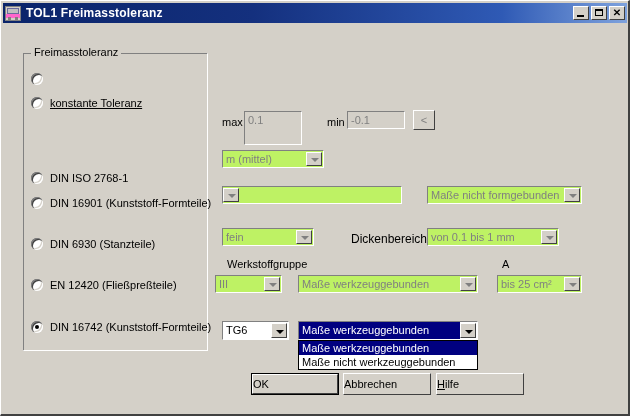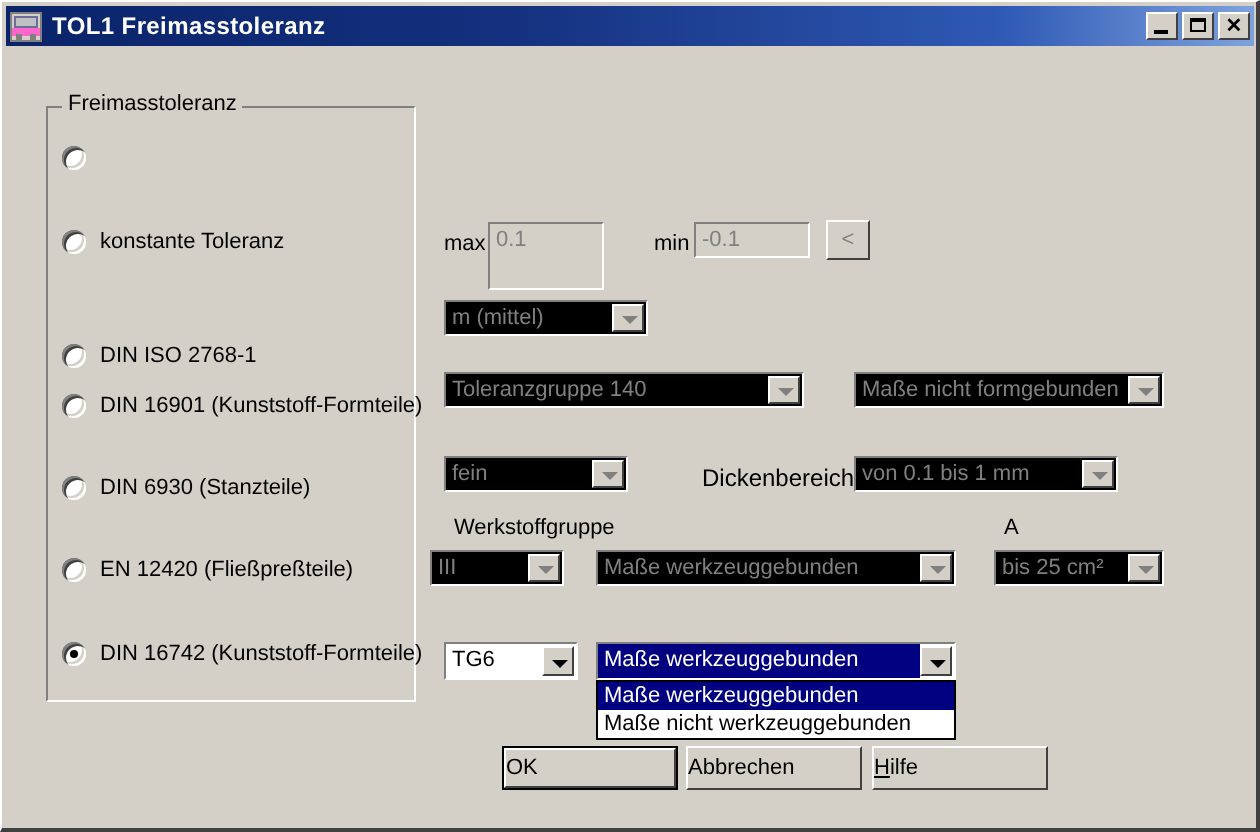--- a/index.html
+++ b/index.html
@@ -215,21 +215,21 @@
     box-sizing: border-box;
     text-align: center;
     font-size: 11px;
     color: #808080;
     cursor: default;
   }
 
   
   .combo {
     position: absolute;
-    background: #000000;
+    background: #bef264;
     border-top: 1px solid #808080;
     border-left: 1px solid #808080;
     border-right: 1px solid #ffffff;
     border-bottom: 1px solid #ffffff;
     box-sizing: border-box;
     display: flex;
     align-items: stretch;
     overflow: visible;
     cursor: default;
   }
@@ -355,21 +355,21 @@
   <div class="client">
 
     <div class="groupbox">
       <div class="groupbox-inner"></div>
     </div>
     <div class="groupbox-title">Freimasstoleranz</div>
 
     <div class="radio" style="top:48px;">
       <span class="radio-mark"></span>
     </div>
-    <div class="radio" style="top:90px;">
+    <div class="radio" style="top:72px;text-decoration:underline;">
       <span class="radio-mark"></span>
       <span>konstante Toleranz</span>
     </div>
     <div class="radio" style="top:147px;">
       <span class="radio-mark"></span>
       <span>DIN ISO 2768-1</span>
     </div>
     <div class="radio" style="top:172px;">
       <span class="radio-mark"></span>
       <span>DIN 16901 (Kunststoff-Formteile)</span>
@@ -394,21 +394,20 @@
     <div class="field" style="left:344px; top:86px; width:58px; height:18px;">-0.1</div>
 
     <div class="sqbtn" style="left:410px; top:85px; width:22px; height:20px; line-height:18px;">&lt;</div>
 
     <div class="combo" style="left:219px; top:125px; width:102px; height:18px;">
       <div class="combo-text">m (mittel)</div>
       <div class="combo-arrow"></div>
     </div>
 
     <div class="combo" style="left:219px; top:161px; width:180px; height:18px;">
-      <div class="combo-text">Toleranzgruppe 140</div>
       <div class="combo-arrow"></div>
     </div>
     <div class="combo" style="left:424px; top:161px; width:155px; height:18px;">
       <div class="combo-text">Maße nicht formgebunden</div>
       <div class="combo-arrow"></div>
     </div>
 
     <div class="combo" style="left:219px; top:203px; width:92px; height:18px;">
       <div class="combo-text">fein</div>
       <div class="combo-arrow"></div>

